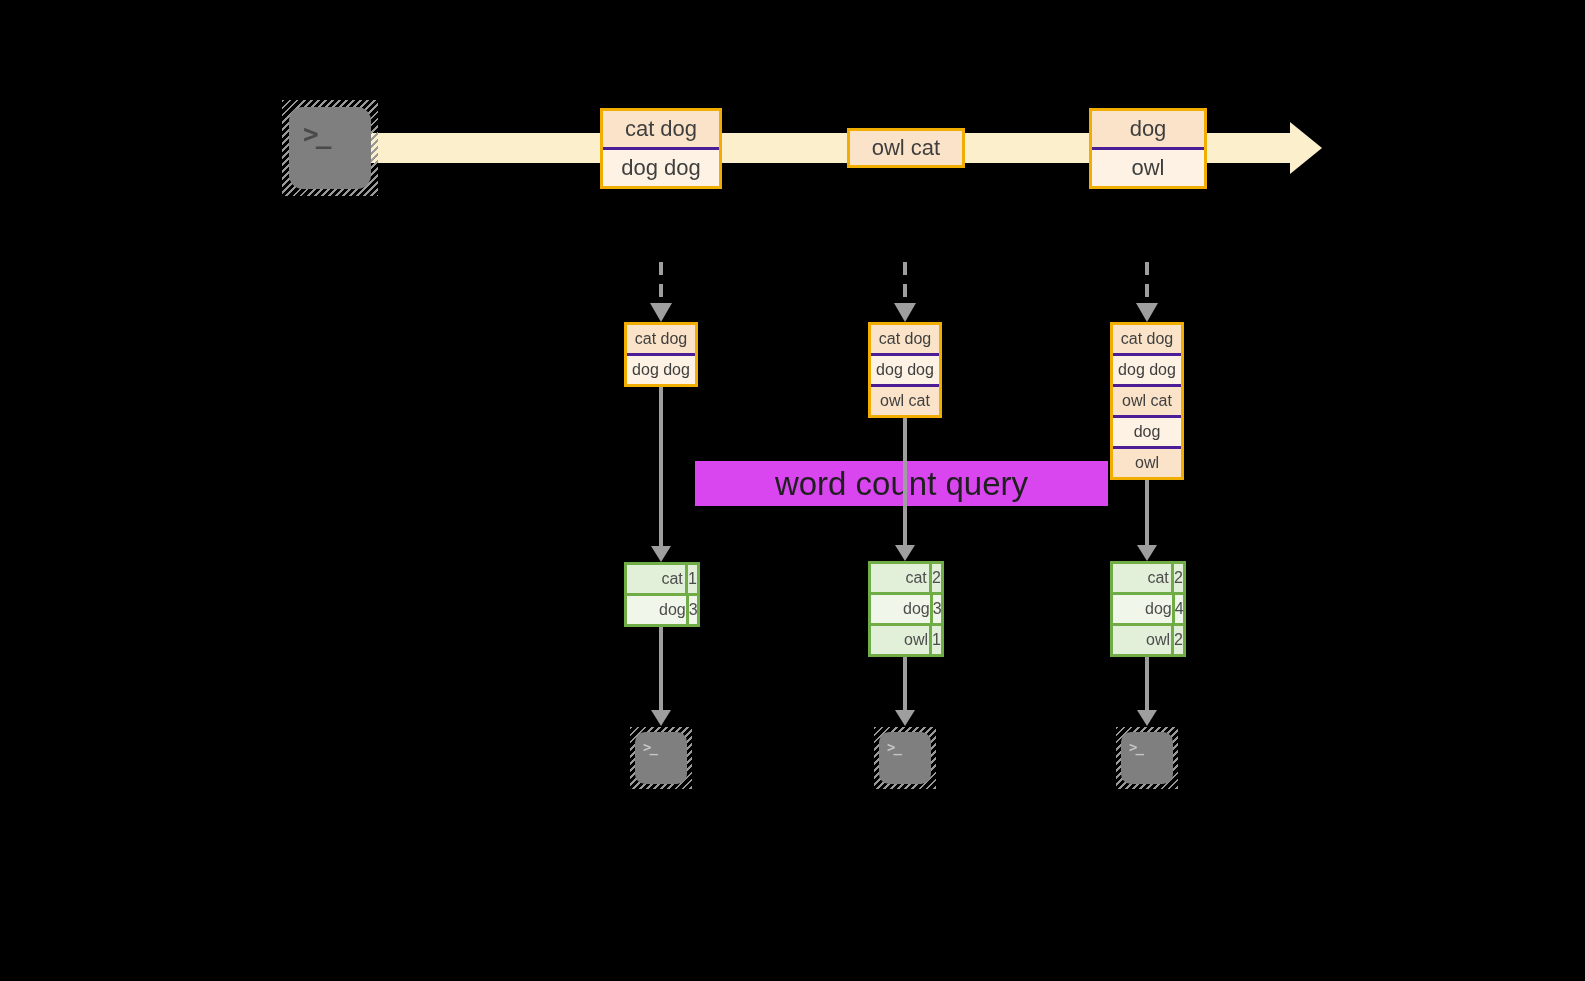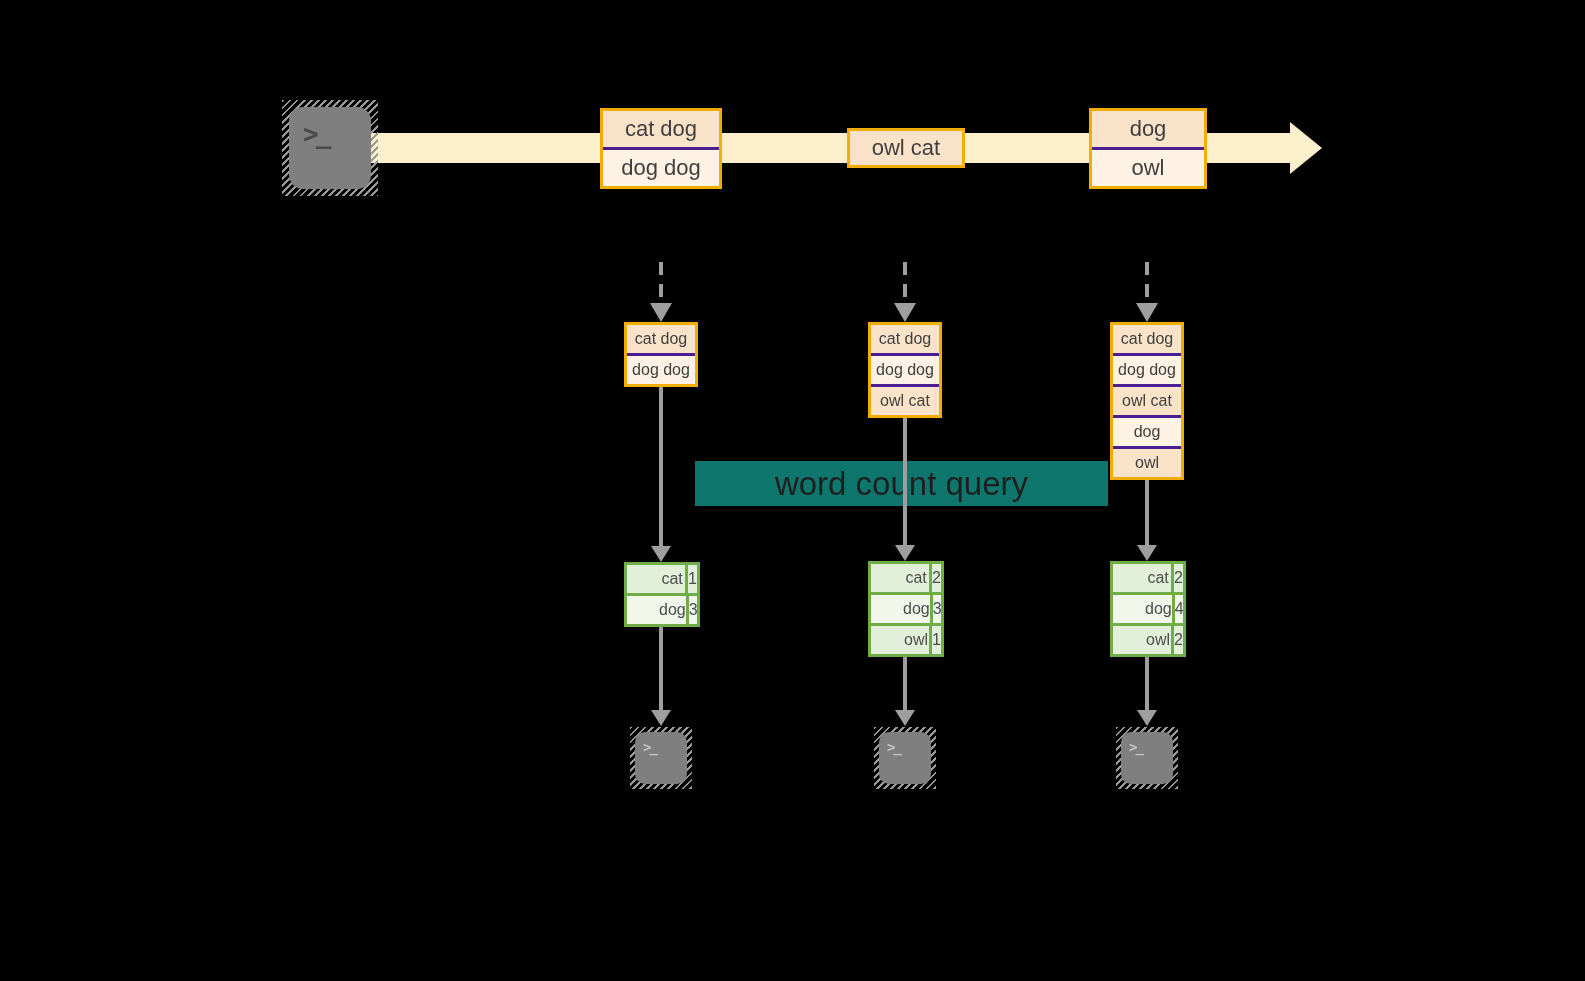--- a/index.html
+++ b/index.html
@@ -28,21 +28,21 @@
   .obox{position:absolute;border:3px solid #F2AE00;display:flex;flex-direction:column;z-index:3;box-sizing:border-box;}
   .obox .cell{display:flex;align-items:center;justify-content:center;color:#3f3f3f;}
   .obox .cell + .cell{border-top:3px solid #4c1d95;}
   .obox .cell:nth-child(odd){background:#FAE3C8;}
   .obox .cell:nth-child(even){background:#FDF2E3;}
   .event-box .cell{height:36px;font-size:22px;}
   .event-box-single .cell{height:34px;font-size:22px;}
   .state-box .cell{height:28px;font-size:16px;}
   
   .query-band{
-    position:absolute;left:695px;top:461px;width:413px;height:45px;background:#0f766e;z-index:1;
+    position:absolute;left:695px;top:461px;width:413px;height:45px;background:#d946ef;z-index:1;
     display:flex;align-items:center;justify-content:center;font-size:33px;color:#1f1f1f;
   }
   
   .count-table{position:absolute;width:76px;border:3px solid #70AD47;box-sizing:border-box;z-index:3;}
   .crow{display:flex;height:28px;padding-left:32px;}
   .crow + .crow{border-top:3px solid #70AD47;}
   .crow:nth-child(odd){background:#E2EFD9;}
   .crow:nth-child(even){background:#F0F7EA;}
   .cword{width:45px;border-right:3px solid #70AD47;display:flex;align-items:center;justify-content:center;
          font-size:16px;color:#4d4d4d;}

